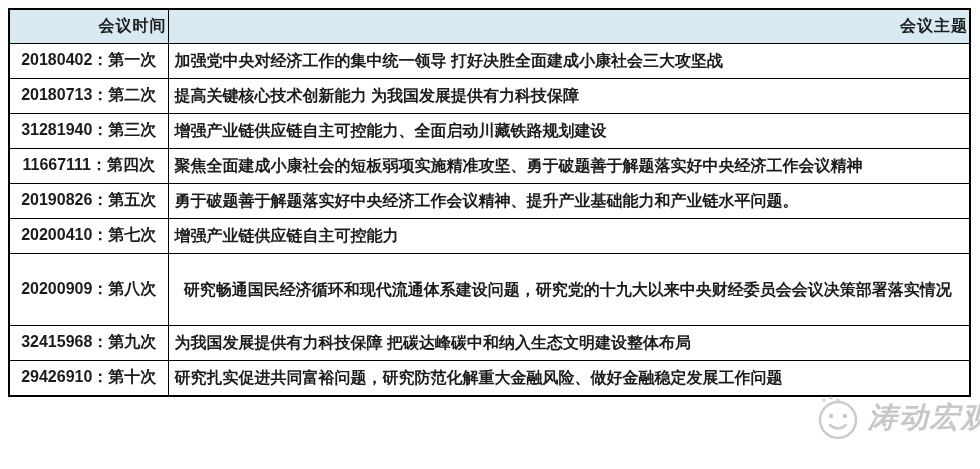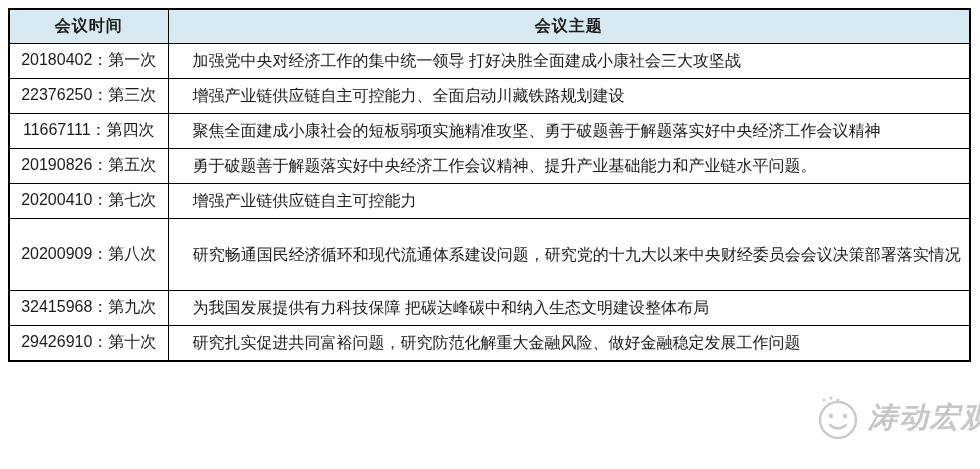--- a/index.html
+++ b/index.html
@@ -18,37 +18,38 @@
     width: 963px;
     border-collapse: collapse;
     table-layout: fixed;
     background: #ffffff;
     border: 2px solid #000000;
   }
   table.meetings th, table.meetings td {
     border: 1px solid #000000;
     font-size: 16px;
     vertical-align: middle;
+    font-weight: bold;
   }
   table.meetings th {
     background: #d7e9f1;
     font-weight: bold;
     height: 34px;
-    text-align: center;
+    text-align: right;
     letter-spacing: 1px;
   }
   td.time {
     text-align: center;
     height: 35px;
     white-space: nowrap;
     font-size: 16px;
   }
   td.topic {
     text-align: left;
-    padding: 2px 8px 2px 24px;
+    padding: 2px 8px 2px 6px;
     line-height: 30px;
   }
   tr.tall td { height: 72px; text-align: center; }
   tr.tall td.topic { line-height: 31px; }
 
   .watermark {
     position: absolute;
     left: 812px; top: 392px;
     display: flex;
     align-items: center;
@@ -82,21 +83,25 @@
         <th>会议时间</th>
         <th>会议主题</th>
       </tr>
     </thead>
     <tbody>
       <tr>
         <td class="time">20180402：第一次</td>
         <td class="topic">加强党中央对经济工作的集中统一领导 打好决胜全面建成小康社会三大攻坚战</td>
       </tr>
       <tr>
-        <td class="time">22376250：第三次</td>
+        <td class="time">20180713：第二次</td>
+        <td class="topic">提高关键核心技术创新能力 为我国发展提供有力科技保障</td>
+      </tr>
+      <tr>
+        <td class="time">31281940：第三次</td>
         <td class="topic">增强产业链供应链自主可控能力、全面启动川藏铁路规划建设</td>
       </tr>
       <tr>
         <td class="time">11667111：第四次</td>
         <td class="topic">聚焦全面建成小康社会的短板弱项实施精准攻坚、勇于破题善于解题落实好中央经济工作会议精神</td>
       </tr>
       <tr>
         <td class="time">20190826：第五次</td>
         <td class="topic">勇于破题善于解题落实好中央经济工作会议精神、提升产业基础能力和产业链水平问题。</td>
       </tr>

